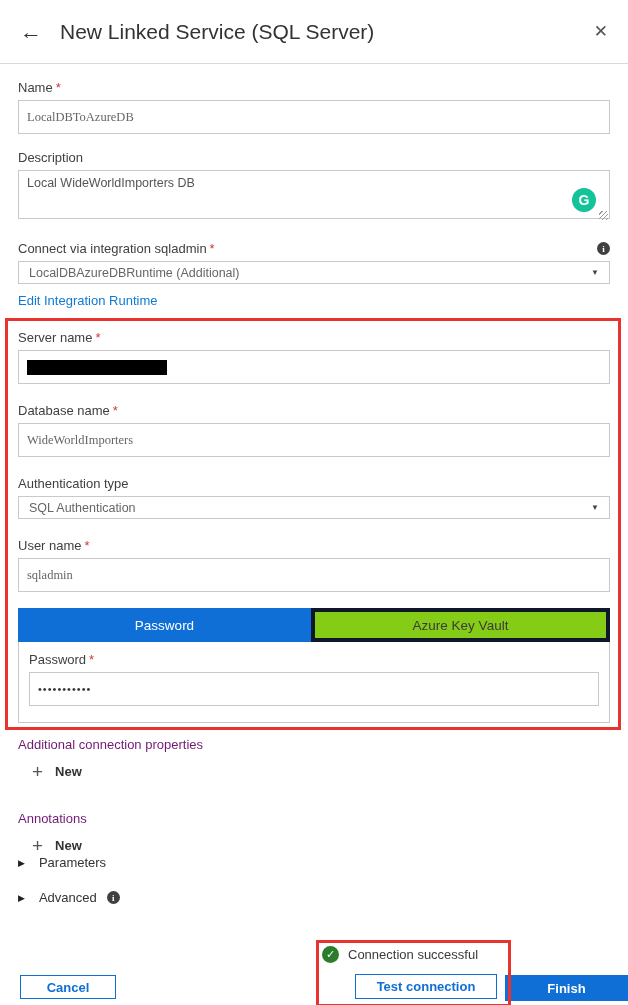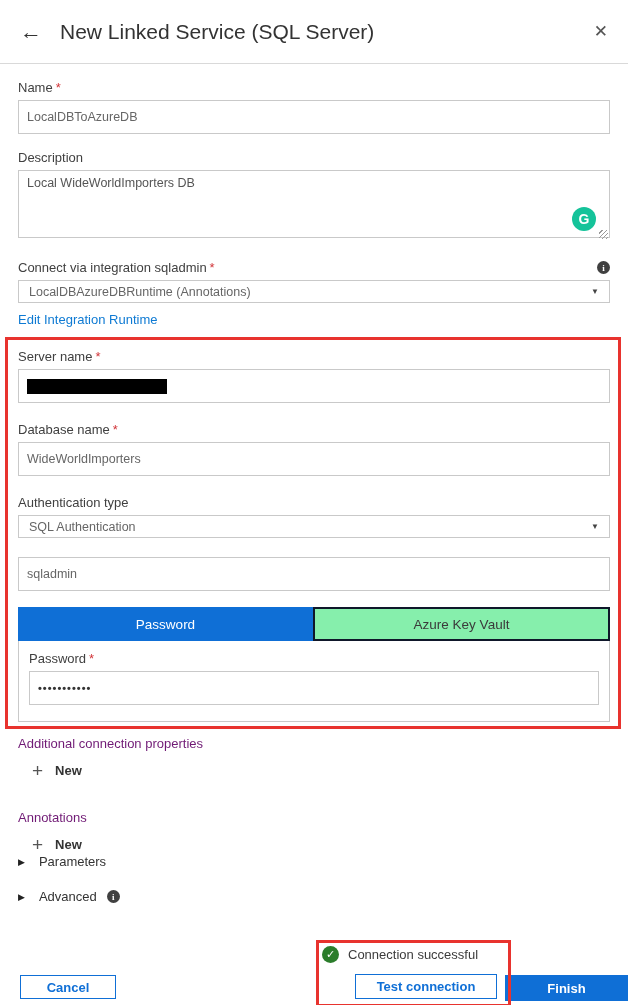--- a/index.html
+++ b/index.html
@@ -18,26 +18,26 @@
   .header-title { font-size:21px; color:#333; margin-left:18px; font-weight:400; flex:1; }
   .close-icon { font-size:17px; color:#555; cursor:pointer; font-weight:300; }
 
   
   .content { padding:0 18px; }
   .field-label { font-size:13px; color:#404040; margin-bottom:5px; }
   .req { color:#d13438; margin-left:3px; }
   .text-input {
     width:100%; height:23px; border:1px solid #c9c9c9; background:#fff;
     padding:16px 8px; font-size:12.5px; color:#666;
-    font-family:Liberation Sans, sans-serif; outline:none;
+    font-family:Liberation Serif, serif; outline:none;
   }
   .group { margin-top:16px; }
   .desc-wrap { position:relative; }
   .desc-area {
-    width:100%; height:68px; border:1px solid #c9c9c9; resize:none;
+    width:100%; height:49px; border:1px solid #c9c9c9; resize:none;
     padding:5px 8px; font-size:12.5px; color:#555;
     font-family:"Liberation Sans","DejaVu Sans",sans-serif; outline:none;
   }
   .grammarly-icon {
     position:absolute; right:14px; bottom:10px; width:24px; height:24px;
     border-radius:50%; background:#15c39a; color:#fff; font-weight:bold;
     font-size:14px; display:flex; align-items:center; justify-content:center;
   }
   .resize-grip {
     position:absolute; right:2px; bottom:2px; width:9px; height:9px;
@@ -63,22 +63,22 @@
   .annotation-box {
     position:absolute; border:3px solid #e8332e; pointer-events:none; z-index:5;
   }
   .conn-section .annotation-box { left:-13px; right:-11px; top:-12px; bottom:-7px; }
   .redaction-bar { width:140px; height:15px; background:#000; margin-top:3px; }
 
   
   .tabs { display:flex; margin-top:16px; }
   .tab {
     flex:1; height:34px; display:flex; align-items:center; justify-content:center;
-    font-size:13.5px; cursor:pointer; border:2px solid #0f172a; color:#3b3b3b;
-    background:#86efac;
+    font-size:13.5px; cursor:pointer; border:4px solid #0f172a; color:#3b3b3b;
+    background:#84cc16;
   }
   .tab.active { background:#0f6fd6; color:#fff; border:1px solid #0f6fd6; font-weight:400; }
   .tab-panel { border:1px solid #c9c9c9; border-top:none; padding:10px 10px 16px; }
   .pwd-input { letter-spacing:1px; font-weight:bold; font-size:11px; color:#333; }
 
   
   .section-label { color:#701a75; font-size:13px; }
   .new-btn {
     display:flex; align-items:center; margin:10px 0 0 14px; cursor:pointer;
   }
@@ -145,21 +145,21 @@
   </div>
 
   <div class="group" style="margin-top:19px;">
     <div class="label-row">
       <div class="field-label">
         <span>Connect via integration sqladmin</span><span class="req">*</span>
       </div>
       <span class="info-icon">i</span>
     </div>
     <div class="select-box">
-      <span class="sel-text">LocalDBAzureDBRuntime (Annotations)</span>
+      <span class="sel-text">LocalDBAzureDBRuntime (Additional)</span>
       <span class="caret-icon">▼</span>
     </div>
     <a class="link">Edit Integration Runtime</a>
   </div>
 
   <div class="conn-section">
     <div class="annotation-box"></div>
 
     <div>
       <div class="field-label">
@@ -179,20 +179,23 @@
 
     <div class="group" style="margin-top:19px;">
       <div class="field-label">Authentication type</div>
       <div class="select-box">
         <span class="sel-text">SQL Authentication</span>
         <span class="caret-icon">▼</span>
       </div>
     </div>
 
     <div class="group" style="margin-top:19px;">
+      <div class="field-label">
+        <span>User name</span><span class="req">*</span>
+      </div>
       <input class="text-input" type="text" value="sqladmin" style="">
     </div>
 
     <div class="tabs">
       <div class="tab active">Password</div>
       <div class="tab">Azure Key Vault</div>
     </div>
     <div class="tab-panel">
       <div class="field-label">
         <span>Password</span><span class="req">*</span>

